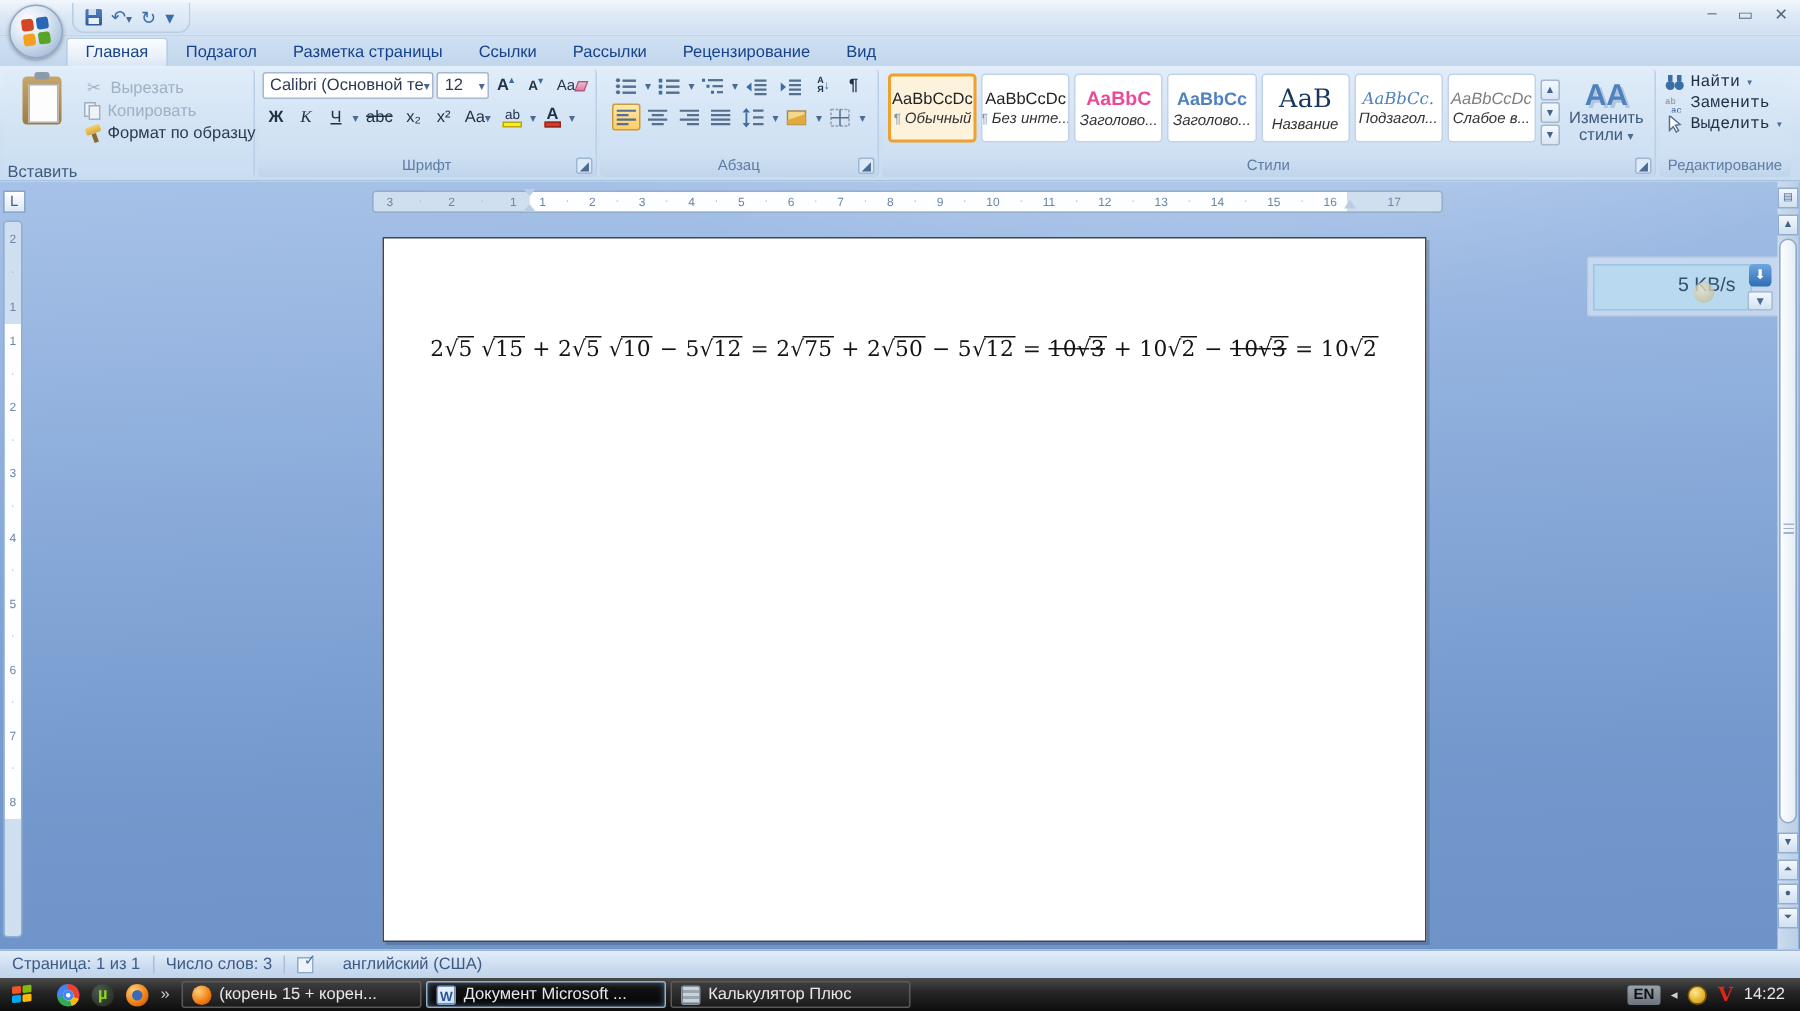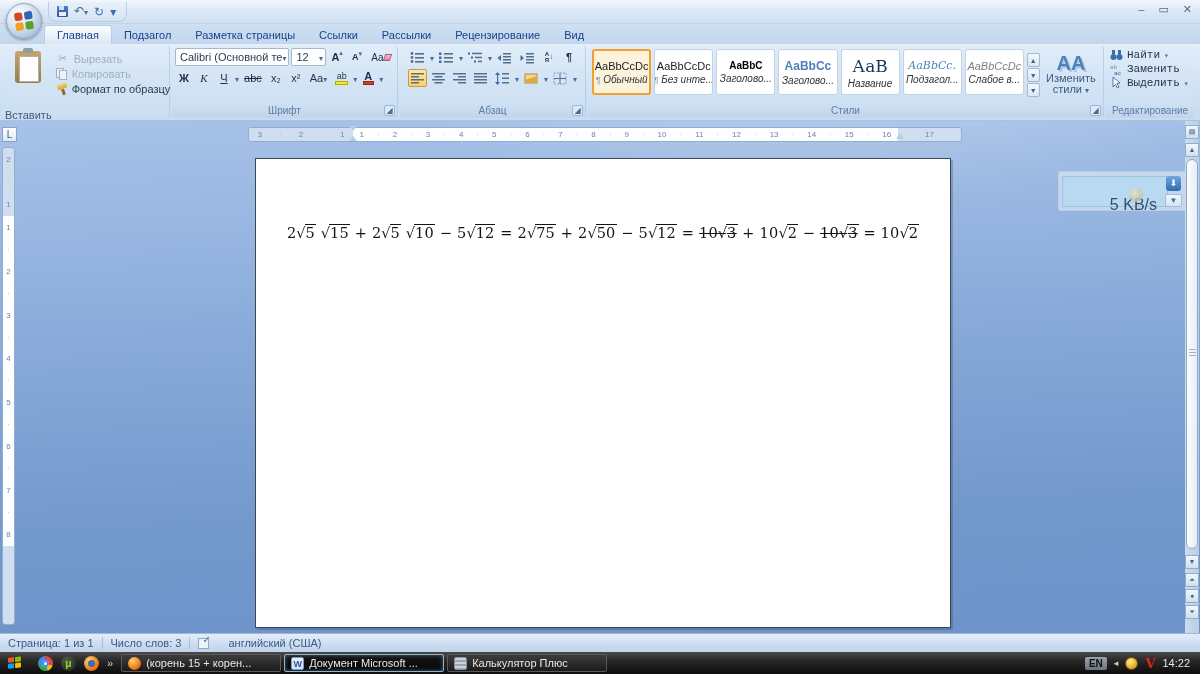--- a/index.html
+++ b/index.html
@@ -96,21 +96,21 @@
   .sort-ico .arr { color:#3a6ea5; font-size:8px; }
   .sbtn.sel { background:linear-gradient(#ffe7a9,#ffcd66); border:1px solid #c79c3f; }
 
   
   #g-styles { width:516px; }
   #g-styles .rg-body { gap:3px; padding:3px 4px; }
   .style-card { width:61px; height:46px; background:#fff; border:1px solid #c3d3e6; border-radius:3px;
     display:flex; flex-direction:column; align-items:center; justify-content:center; gap:2px; cursor:pointer; overflow:hidden; }
   .style-card.sel { border:2px solid #f0a02f; background:#fdf3dc; }
   .sample { white-space:nowrap; font-size:11px; color:#222; }
-  .s-h1 { color:#000000; font-weight:bold; font-size:10px; }
+  .s-h1 { color:#ec4899; font-weight:bold; font-size:13px; }
   .s-h2 { color:#4f81bd; font-weight:bold; font-size:12px; }
   .s-title { color:#17365d; font-size:17px; font-family:"DejaVu Serif",serif; }
   .s-sub { color:#4f81bd; font-style:italic; font-family:"DejaVu Serif",serif; }
   .s-weak { color:#7f7f7f; font-style:italic; }
   .card-label { font-size:10px; color:#333; white-space:nowrap;font-style:italic; }
   .pmark { color:#7f95b3; font-size:9px; }
   .sg-scroll { display:flex; flex-direction:column; gap:1px; justify-content:center; }
   .sg-scroll span { width:13px; height:14px; border:1px solid #a5b8cf; background:linear-gradient(#f4f8fd,#d9e6f4);
     font-size:7px; color:#44618a; text-align:center; line-height:13px; border-radius:2px; cursor:pointer; }
   #change-styles { width:58px; display:flex; flex-direction:column; align-items:center; justify-content:center; cursor:pointer; }
@@ -151,21 +151,21 @@
   #formula { margin-top:66px; text-align:center; font-family:"DejaVu Serif",serif; font-size:14.5px; color:#141414; letter-spacing:.2px; }
   .rad { border-top:1.3px solid #141414; padding:0 1px; }
   .rsign { letter-spacing:-1px; }
   .strike { text-decoration:line-through; }
   .strike .rad { text-decoration:line-through; }
 
   
   #speed-widget { position:absolute; right:12px; top:50px; width:130px; height:40px; background:rgba(235,243,250,.55);
     border:1px solid #b9cde4; border-radius:2px; z-index:8; }
   #speed-box { position:absolute; left:3px; top:4px; width:106px; height:31px; background:#b8d9ef; border:1px solid #9cc3e0; }
-  #speed-text { position:absolute; right:30px; top:24px; color:#31506e; font-size:16px; }
+  #speed-text { position:absolute; right:30px; top:10px; color:#31506e; font-size:13px; }
   .dl-ico { position:absolute; right:6px; top:4px; width:15px; height:15px; border-radius:3px;
     background:linear-gradient(#6fa8e0,#2f6cb3); color:#fff; font-size:9px; text-align:center; line-height:14px; }
   .dl-caret { position:absolute; right:5px; top:22px; width:17px; height:13px; background:linear-gradient(#f2f7fc,#d4e4f2);
     border:1px solid #a5bcd4; border-radius:2px; color:#4a6b95; font-size:8px; text-align:center; line-height:12px; cursor:pointer; }
   .coin-fade { position:absolute; right:44px; top:16px; width:14px; height:14px; border-radius:50%;
     background:radial-gradient(circle at 40% 35%, #e8e2c8, #b9b39a); opacity:.8; }
 
   
   #vscroll { position:absolute; right:1px; top:0; width:14px; height:512px; background:linear-gradient(90deg,#cddcee,#b9cee5); z-index:9; }
   .vs-btn { width:14px; height:14px; background:linear-gradient(#f2f7fc,#cfe0f0); border:1px solid #93aecd;

